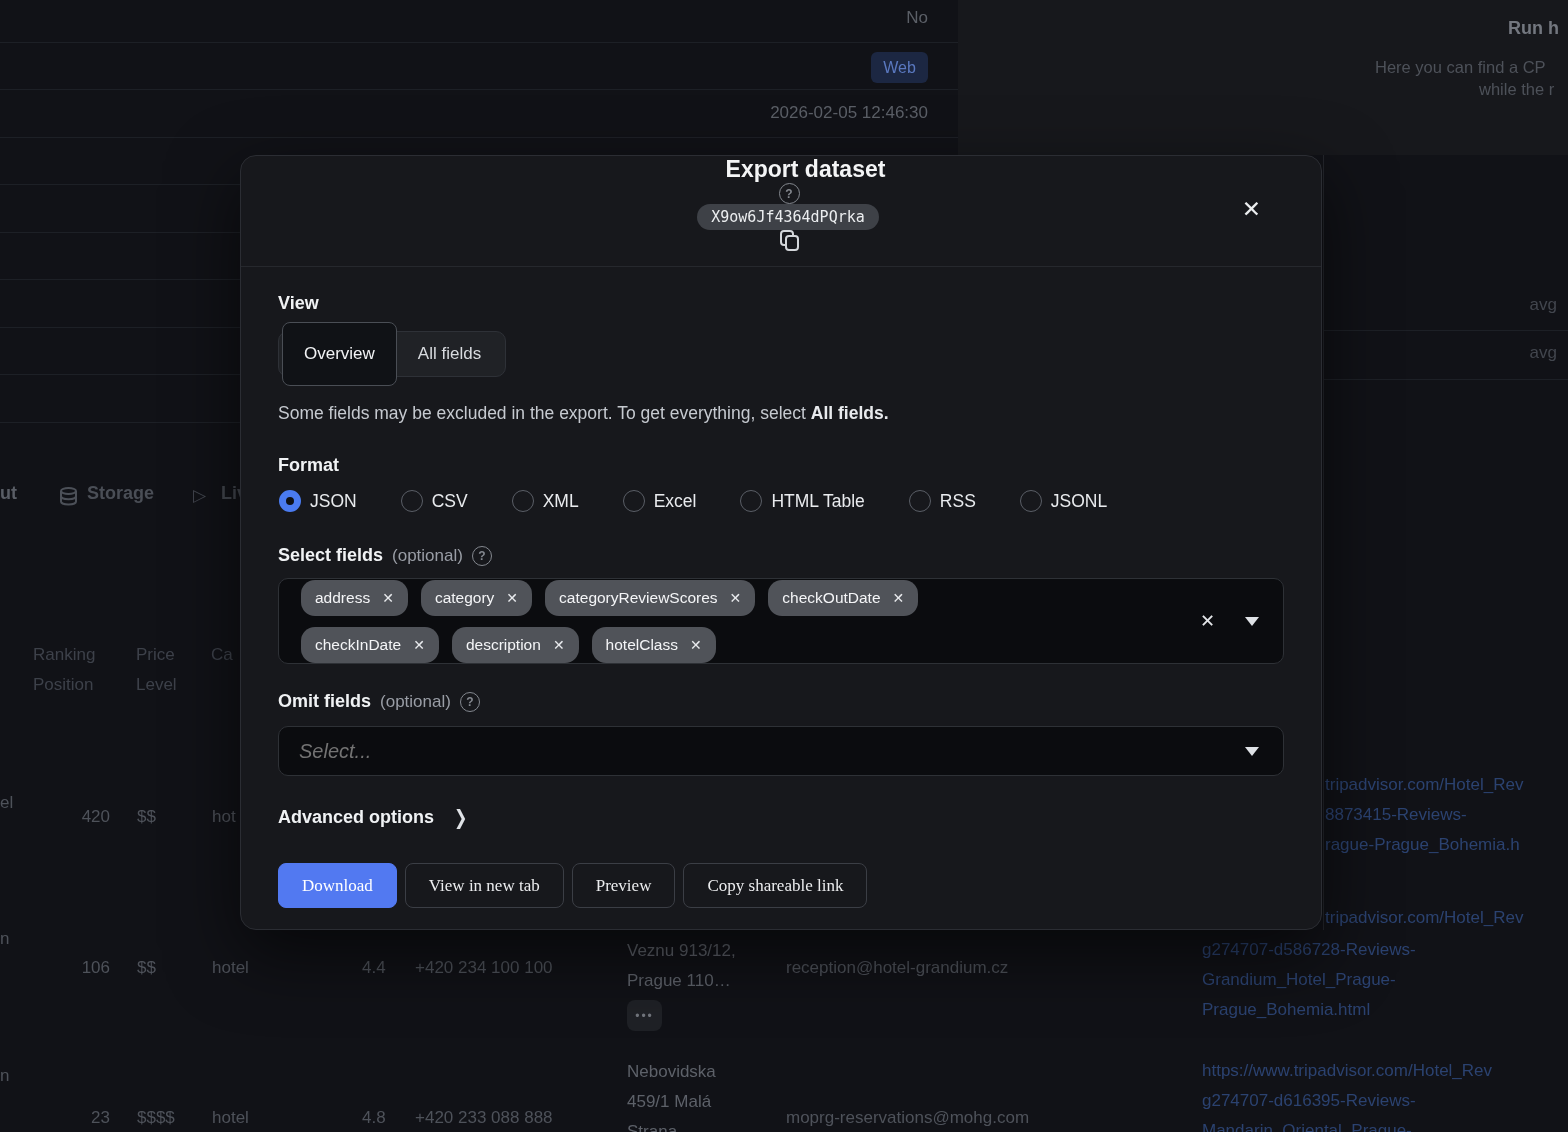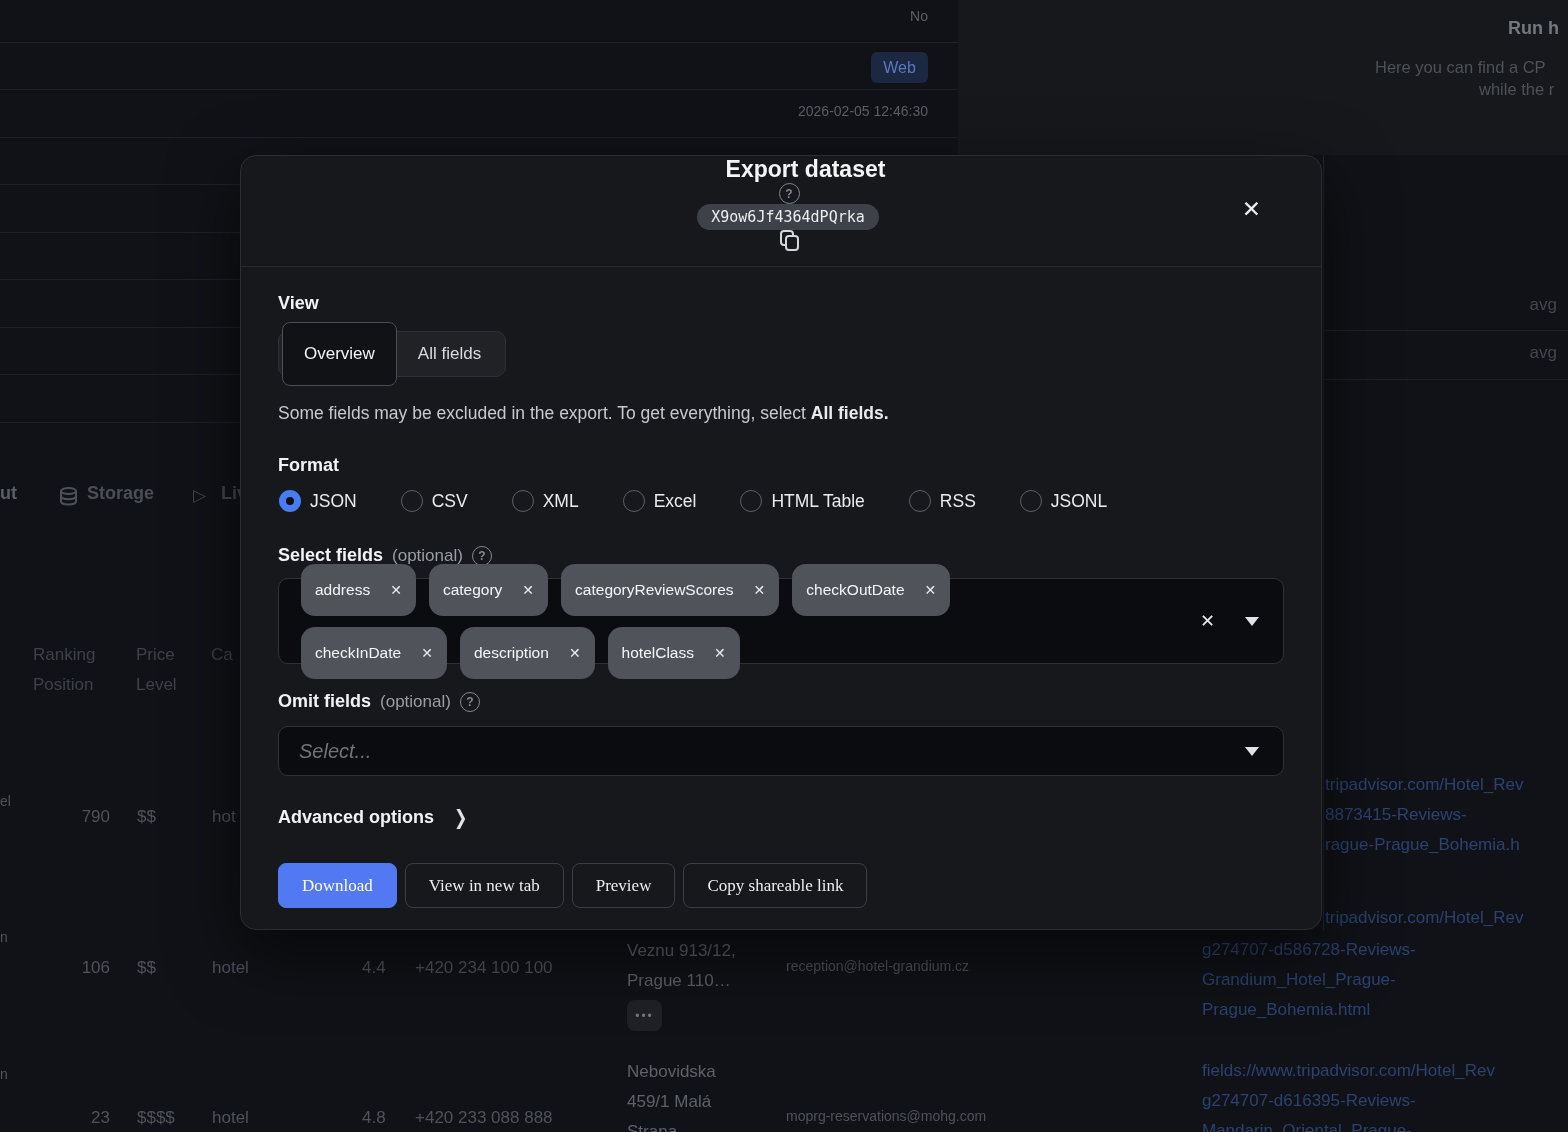--- a/index.html
+++ b/index.html
@@ -4,21 +4,21 @@
 <style>
   html,body{margin:0;padding:0;background:#0d0e12;}
   #app{position:relative;width:1568px;height:1132px;overflow:hidden;background:#111217;
        font-family:"Liberation Sans","DejaVu Sans",sans-serif;-webkit-font-smoothing:antialiased;}
   .abs{position:absolute;}
   
   .hdiv{position:absolute;left:0;width:958px;height:1px;background:#1d2026;}
   .rdiv{position:absolute;left:1323px;width:245px;height:1px;background:#1d2026;}
   .vline{position:absolute;left:1323px;top:155px;width:1px;height:775px;background:#24262c;}
   .rpanel{position:absolute;left:958px;top:0;width:610px;height:155px;background:#17181c;}
-  .bgtxt{color:#4e525a;font-size:14px;white-space:nowrap;}
+  .bgtxt{color:#4e525a;font-size:17px;white-space:nowrap;}
   .bgnum{color:#4e525a;font-size:17px;white-space:nowrap;}
   .bgaddr{color:#5d6169;font-size:17px;white-space:nowrap;}
   .bghead{color:#3d414a;font-size:17px;font-weight:500;white-space:nowrap;}
   .bgurl{color:#2b4270;font-size:17px;white-space:nowrap;}
   .badge-web{position:absolute;left:871px;top:52px;width:57px;height:31px;background:#1c2742;color:#5a78bf;
              border-radius:6px;font-size:16px;display:flex;align-items:center;justify-content:center;}
   .more-btn{position:absolute;left:627px;top:1000px;width:35px;height:31px;background:#1f2126;border-radius:8px;
             color:#72767d;display:flex;align-items:center;justify-content:center;font-size:12px;letter-spacing:2px;}
   .tabtxt{font-size:18px;font-weight:700;white-space:nowrap;}
   
@@ -45,21 +45,21 @@
   .note{position:absolute;left:37px;top:247px;font-size:17.5px;color:#c6cad0;white-space:nowrap;}
   .note b{color:#e8eaed;}
   .radio-row{position:absolute;left:38px;top:334px;display:flex;align-items:center;gap:44px;}
   .radio-item{display:flex;align-items:center;gap:9px;font-size:17.5px;color:#e9ebee;white-space:nowrap;}
   .radio{width:22px;height:22px;border-radius:50%;border:1.5px solid #5a5e66;box-sizing:border-box;background:transparent;}
   .radio.sel{border:7px solid #4a7bf0;background:#0f1115;}
   .field-box{position:absolute;left:37px;width:1006px;background:#0b0c0f;border:1px solid #2e3136;border-radius:10px;box-sizing:border-box;}
   .chips-box{top:422px;height:86px;display:flex;align-items:center;}
   .chips-wrap{display:flex;flex-direction:column;gap:11px;padding-left:22px;flex:1;}
   .chip-row{display:flex;gap:13px;}
-  .chip{display:flex;align-items:center;gap:20px;height:28px;background:#505359;border-radius:14px;padding:12px 14px;
+  .chip{display:flex;align-items:center;gap:12px;height:28px;background:#505359;border-radius:14px;padding:4px 14px;
         font-size:15.5px;color:#f4f5f7;white-space:nowrap;}
   .chip .x{color:#e9ebee;font-size:14px;}
   .box-ctrl{display:flex;align-items:center;gap:30px;padding:0 24px;}
   .clear-x{color:#e4e6e9;font-size:18px;}
   .caret{width:0;height:0;border-left:7px solid transparent;border-right:7px solid transparent;border-top:9px solid #dfe2e6;}
   .omit-box{top:570px;height:50px;display:flex;align-items:center;}
   .placeholder{flex:1;padding-left:20px;font-style:italic;color:#737373;font-size:20px;}
   .adv{position:absolute;left:37px;top:651px;display:flex;align-items:center;gap:20px;font-size:18px;font-weight:700;color:#f0f2f4;}
   .adv .chev{font-size:16px;color:#dfe2e6;font-weight:400;transform:scaleY(1.25);}
   .btn-row{position:absolute;left:37px;top:707px;display:flex;gap:8px;}
@@ -110,21 +110,21 @@
   <div class="abs" style="left:193px;top:485px;font-size:17px;color:#43474f">▷</div>
   <div class="abs tabtxt" style="left:221px;top:483px;color:#43474f">Liv</div>
 
   <div class="abs bghead" style="left:33px;top:645px">Ranking</div>
   <div class="abs bghead" style="left:33px;top:675px">Position</div>
   <div class="abs bghead" style="left:136px;top:645px">Price</div>
   <div class="abs bghead" style="left:136px;top:675px">Level</div>
   <div class="abs bghead" style="left:211px;top:645px">Ca</div>
 
   <div class="abs bgtxt" style="left:0;top:793px">el</div>
-  <div class="abs bgnum" style="left:60px;top:807px;width:50px;text-align:right">790</div>
+  <div class="abs bgnum" style="left:60px;top:807px;width:50px;text-align:right">420</div>
   <div class="abs bgnum" style="left:137px;top:807px">$$</div>
   <div class="abs bgnum" style="left:212px;top:807px">hot</div>
   <div class="abs bgurl" style="left:1325px;top:775px">tripadvisor.com/Hotel_Rev</div>
   <div class="abs bgurl" style="left:1325px;top:805px">8873415-Reviews-</div>
   <div class="abs bgurl" style="left:1325px;top:835px">rague-Prague_Bohemia.h</div>
 
   <div class="abs bgtxt" style="left:0;top:929px">n</div>
   <div class="abs bgnum" style="left:60px;top:958px;width:50px;text-align:right">106</div>
   <div class="abs bgnum" style="left:137px;top:958px">$$</div>
   <div class="abs bgnum" style="left:212px;top:958px">hotel</div>
@@ -142,21 +142,21 @@
   <div class="abs bgtxt" style="left:0;top:1066px">n</div>
   <div class="abs bgnum" style="left:60px;top:1108px;width:50px;text-align:right">23</div>
   <div class="abs bgnum" style="left:137px;top:1108px">$$$$</div>
   <div class="abs bgnum" style="left:212px;top:1108px">hotel</div>
   <div class="abs bgnum" style="left:362px;top:1108px">4.8</div>
   <div class="abs bgnum" style="left:415px;top:1108px">+420 233 088 888</div>
   <div class="abs bgaddr" style="left:627px;top:1062px">Nebovidska</div>
   <div class="abs bgaddr" style="left:627px;top:1092px">459/1 Malá</div>
   <div class="abs bgaddr" style="left:627px;top:1122px">Strana…</div>
   <div class="abs bgtxt" style="left:786px;top:1108px">moprg-reservations@mohg.com</div>
-  <div class="abs bgurl" style="left:1202px;top:1061px">fields://www.tripadvisor.com/Hotel_Rev</div>
+  <div class="abs bgurl" style="left:1202px;top:1061px">https://www.tripadvisor.com/Hotel_Rev</div>
   <div class="abs bgurl" style="left:1202px;top:1091px">g274707-d616395-Reviews-</div>
   <div class="abs bgurl" style="left:1202px;top:1121px">Mandarin_Oriental_Prague-</div>
 
   <div class="modal">
 
     <div class="m-header">
       <div class="m-title">Export dataset</div>
       <div class="help m-title-help">?</div>
       <div class="id-badge">X9ow6Jf4364dPQrka</div>
       <div class="copy-icn">

